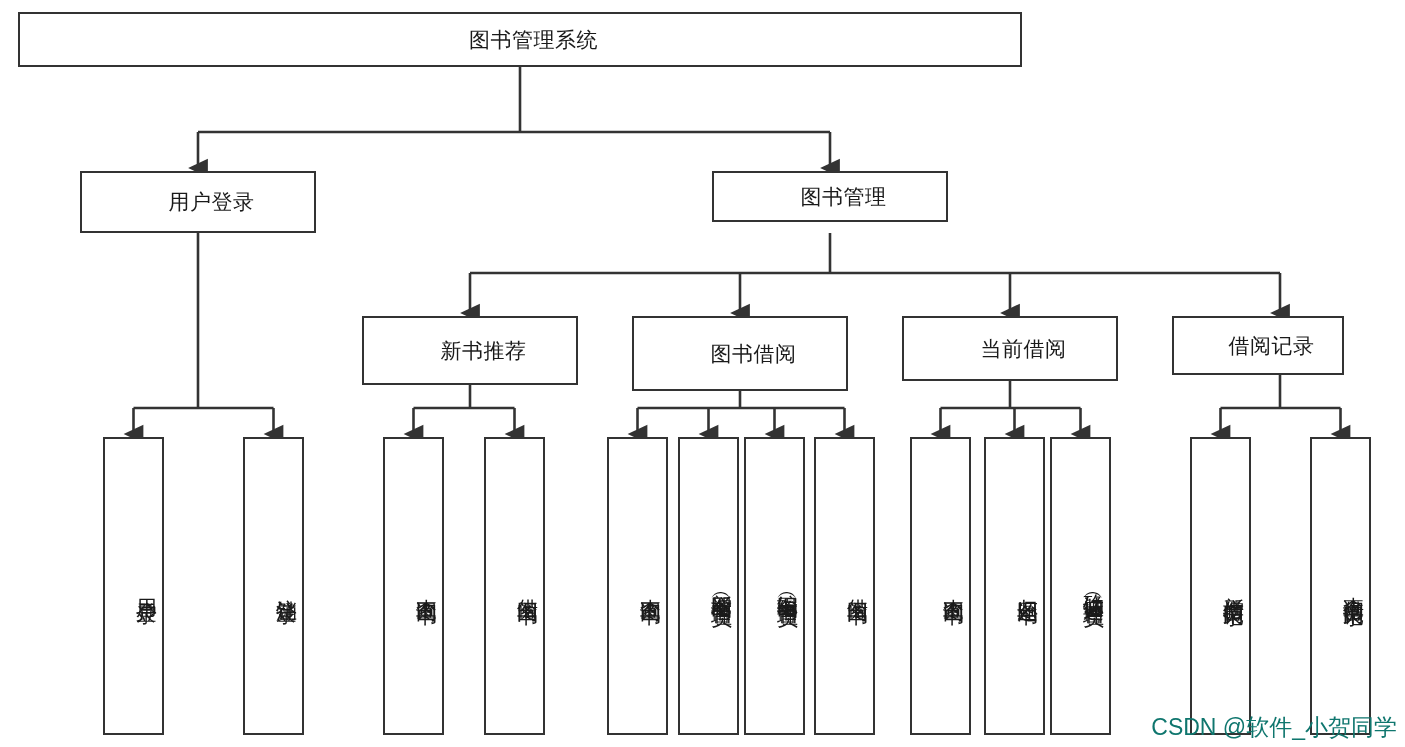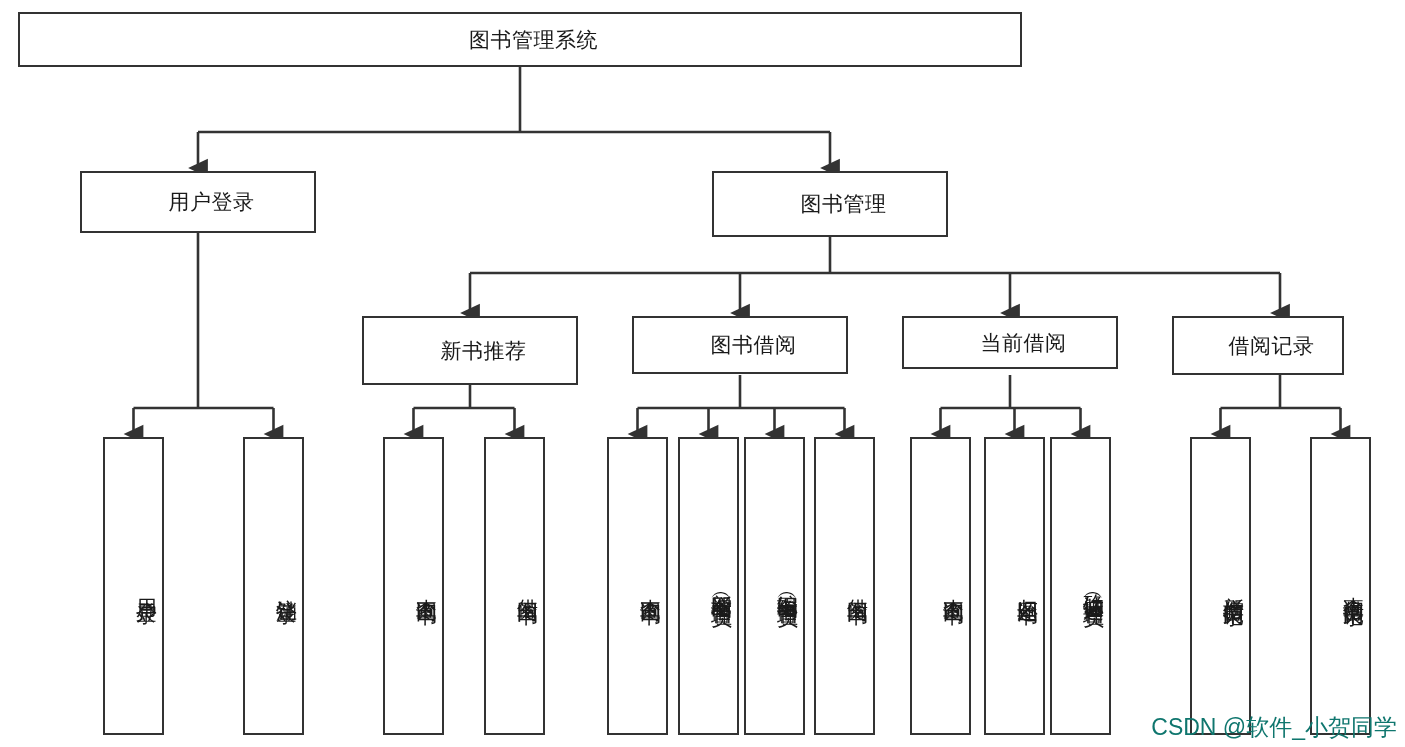--- a/index.html
+++ b/index.html
@@ -114,30 +114,30 @@
       </g>
   </svg>
 
   <div id="nodes">
       <div class="node horiz" style="left: 18px; top: 12px; width: 1004px; height: 55px;">
         <span class="node-label">图书管理系统</span>
       </div>
       <div class="node horiz" style="left: 80px; top: 171px; width: 236px; height: 62px;">
         <span class="node-label">用户登录</span>
       </div>
-      <div class="node horiz" style="left: 712px; top: 171px; width: 236px; height: 66px;">
+      <div class="node horiz" style="left: 712px; top: 171px; width: 236px; height: 51px;">
         <span class="node-label">图书管理</span>
       </div>
       <div class="node horiz" style="left: 362px; top: 316px; width: 216px; height: 69px;">
         <span class="node-label">新书推荐</span>
       </div>
-      <div class="node horiz" style="left: 632px; top: 316px; width: 216px; height: 58px;">
+      <div class="node horiz" style="left: 632px; top: 316px; width: 216px; height: 75px;">
         <span class="node-label">图书借阅</span>
       </div>
-      <div class="node horiz" style="left: 902px; top: 316px; width: 216px; height: 53px;">
+      <div class="node horiz" style="left: 902px; top: 316px; width: 216px; height: 65px;">
         <span class="node-label">当前借阅</span>
       </div>
       <div class="node horiz" style="left: 1172px; top: 316px; width: 172px; height: 59px;">
         <span class="node-label">借阅记录</span>
       </div>
       <div class="node vert" style="left: 103px; top: 437px; width: 61px; height: 298px;">
         <span class="node-label">用户登录</span>
       </div>
       <div class="node vert" style="left: 243px; top: 437px; width: 61px; height: 298px;">
         <span class="node-label">注销登录</span>

